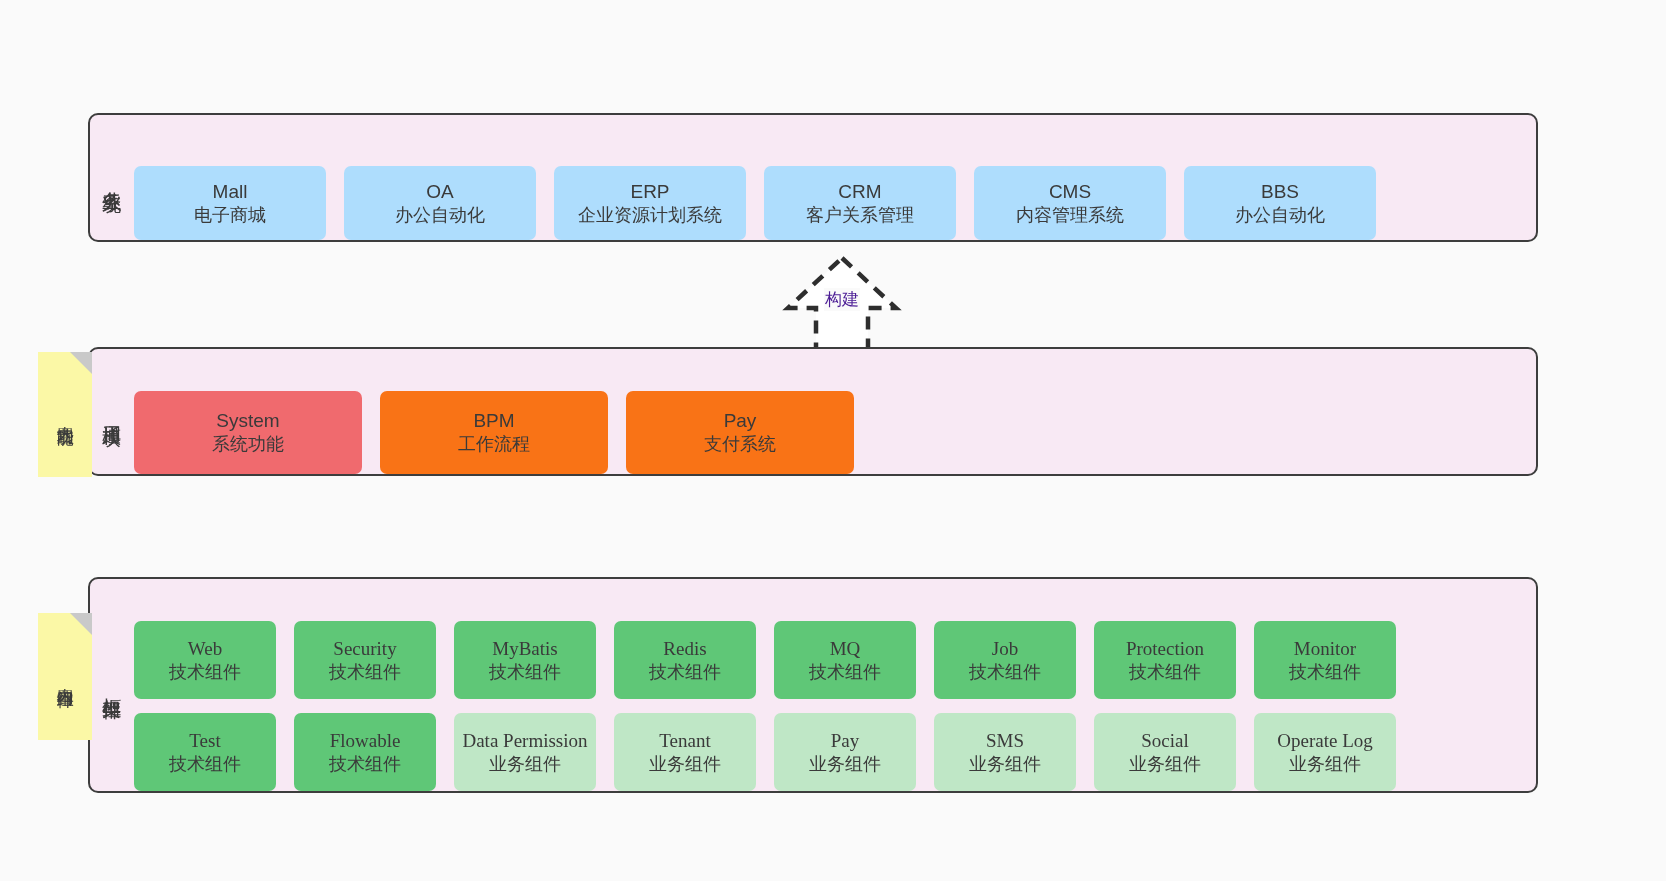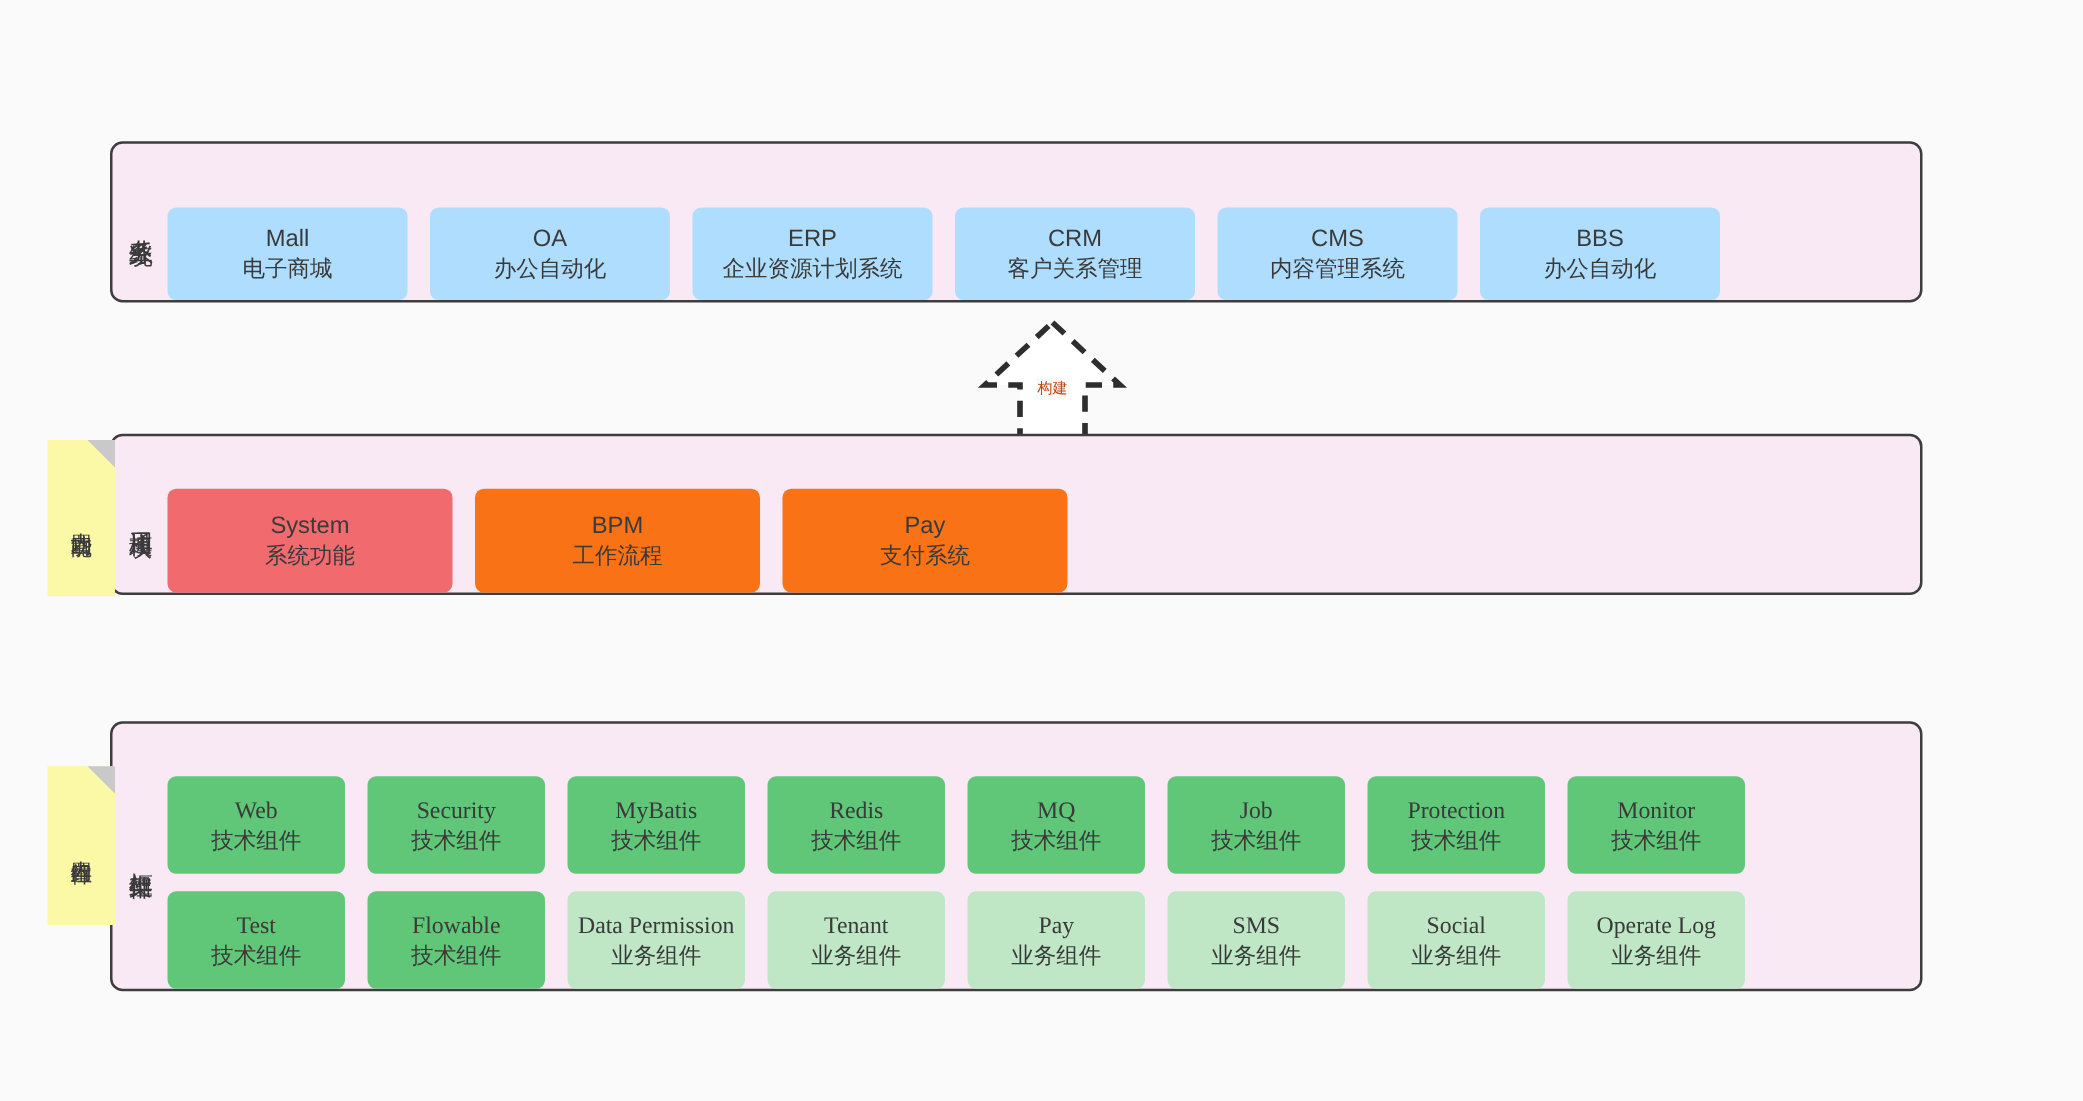--- a/index.html
+++ b/index.html
@@ -176,25 +176,25 @@
     height: 100px;
   }
   .arrow svg {
     position: absolute;
     inset: 0;
     overflow: visible;
   }
   .arrow-label {
     position: absolute;
     left: 50%;
-    top: 46px;
+    top: 32px;
     transform: translateX(-50%);
     background: #fafafa;
-    font-size: 12px;
-    color: #c2410c;
+    font-size: 17px;
+    color: #4c1d95;
     padding: 0 1px;
     white-space: nowrap;
   }
   #arrow-build  { left: 762px; top: 256px; }
   #arrow-impl   { left: 772px; top: 490px; }
 </style>
 </head>
 <body>
 
 <div class="canvas">

